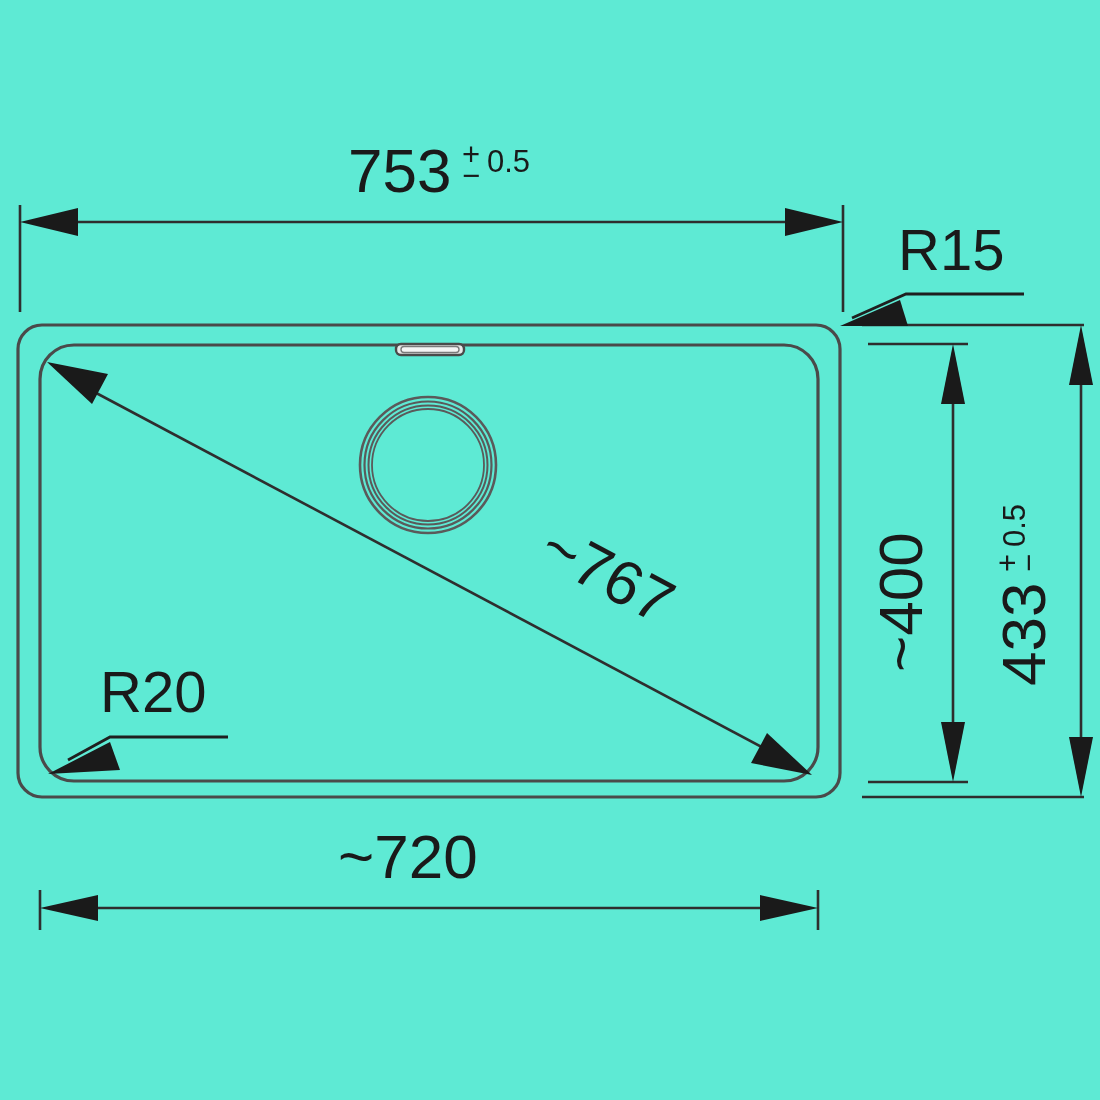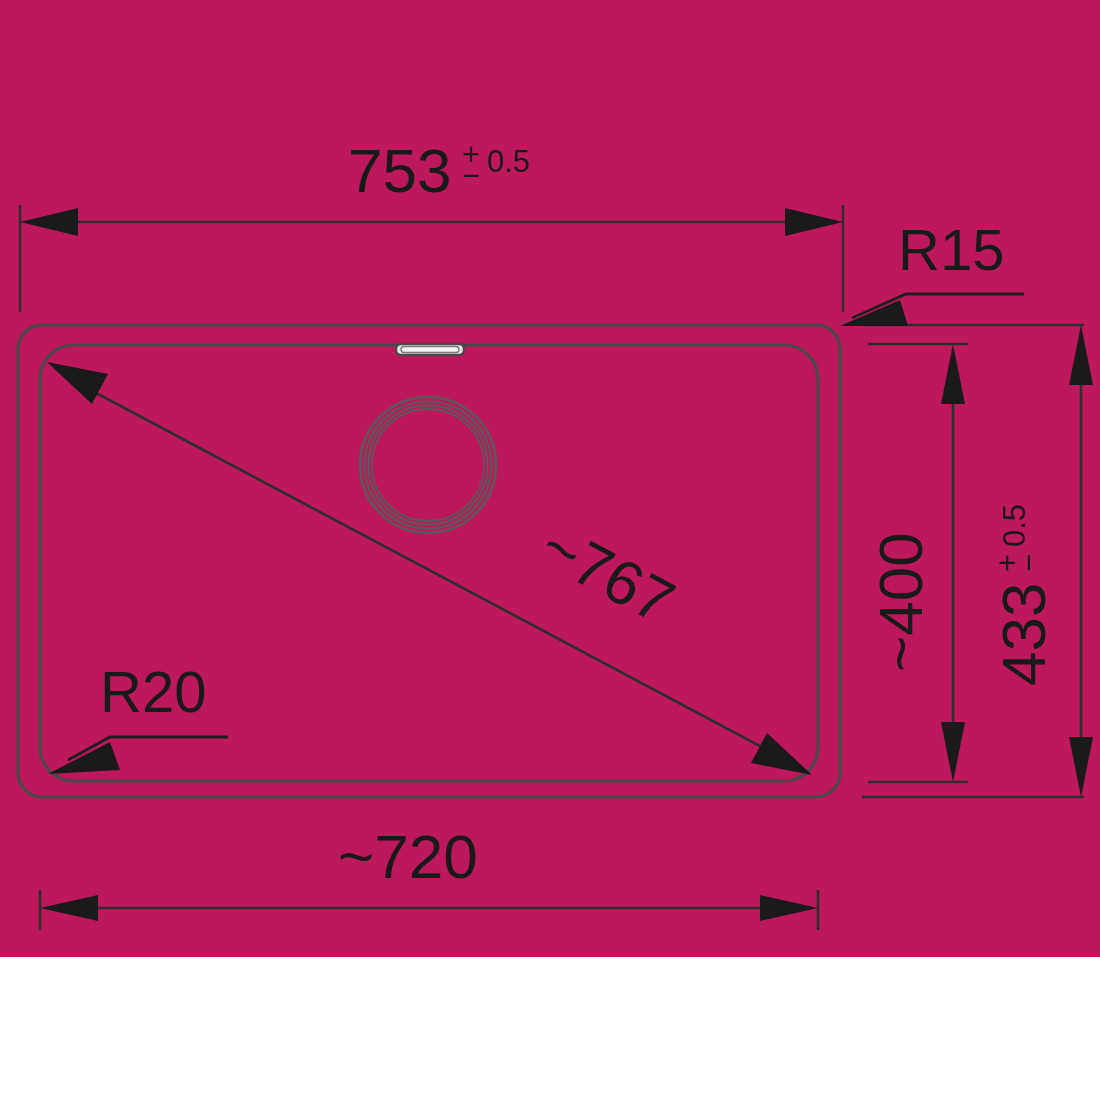--- a/index.html
+++ b/index.html
@@ -7,22 +7,22 @@
     margin: 0;
     padding: 0;
     background: #ffffff;
   }
   body {
     font-family: "Liberation Sans", sans-serif;
   }
   #drawing-root {
     position: relative;
     width: 1100px;
-    height: 957px;
-    background: #be185d;
+    height: 1100px;
+    background: #5eead4;
     overflow: hidden;
   }
   #drawing-svg {
     display: block;
     width: 1100px;
     height: 1100px;
   }
   .dim-text {
     font-family: "Liberation Sans", sans-serif;
     font-weight: 400;

